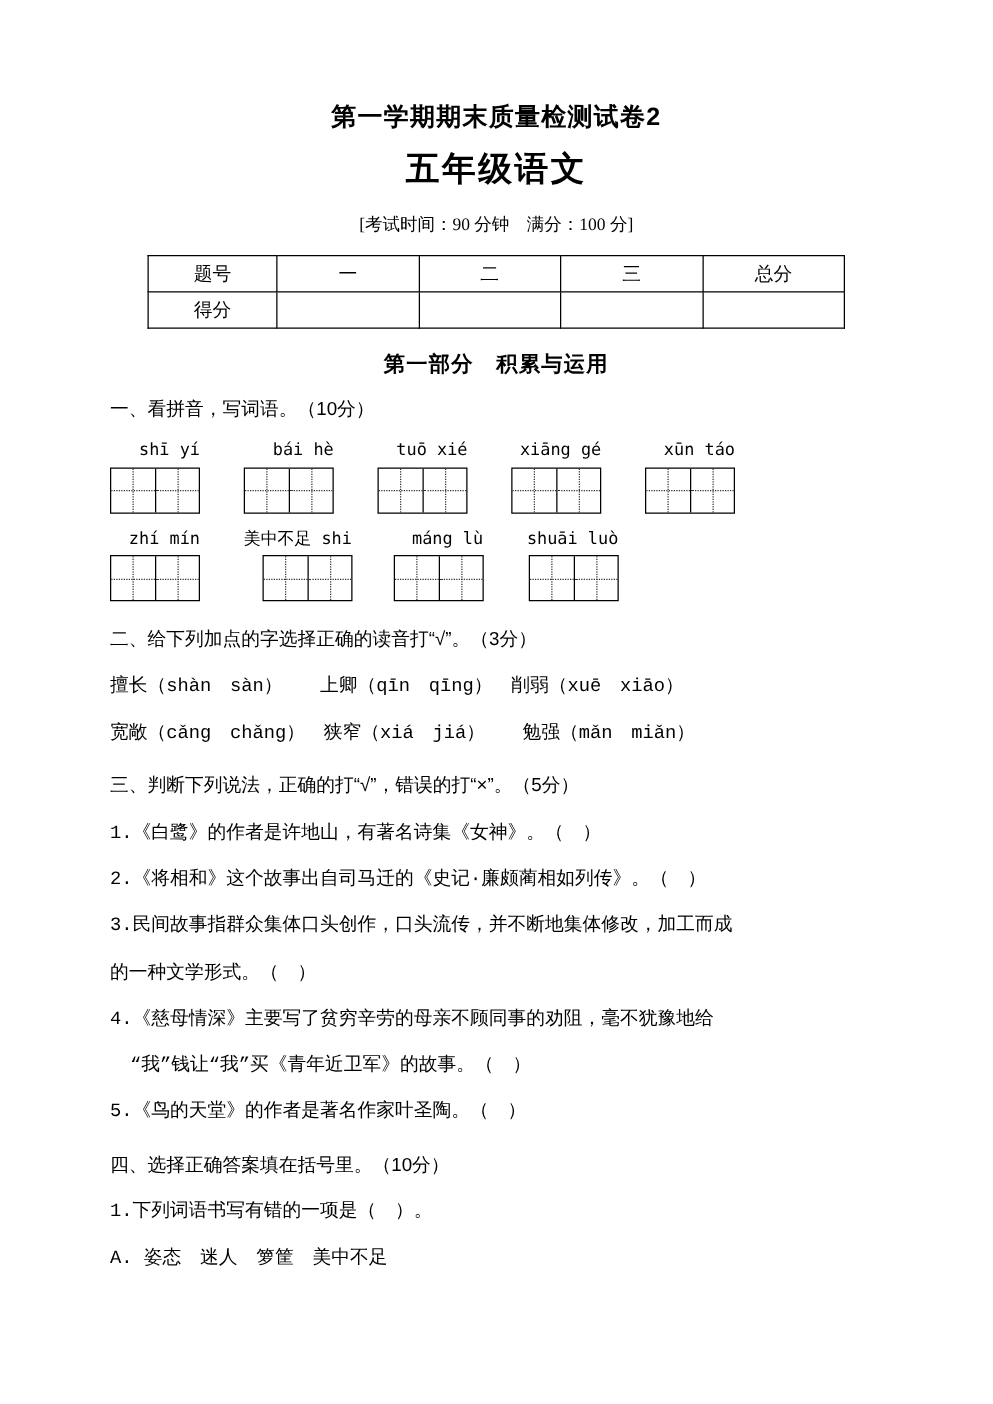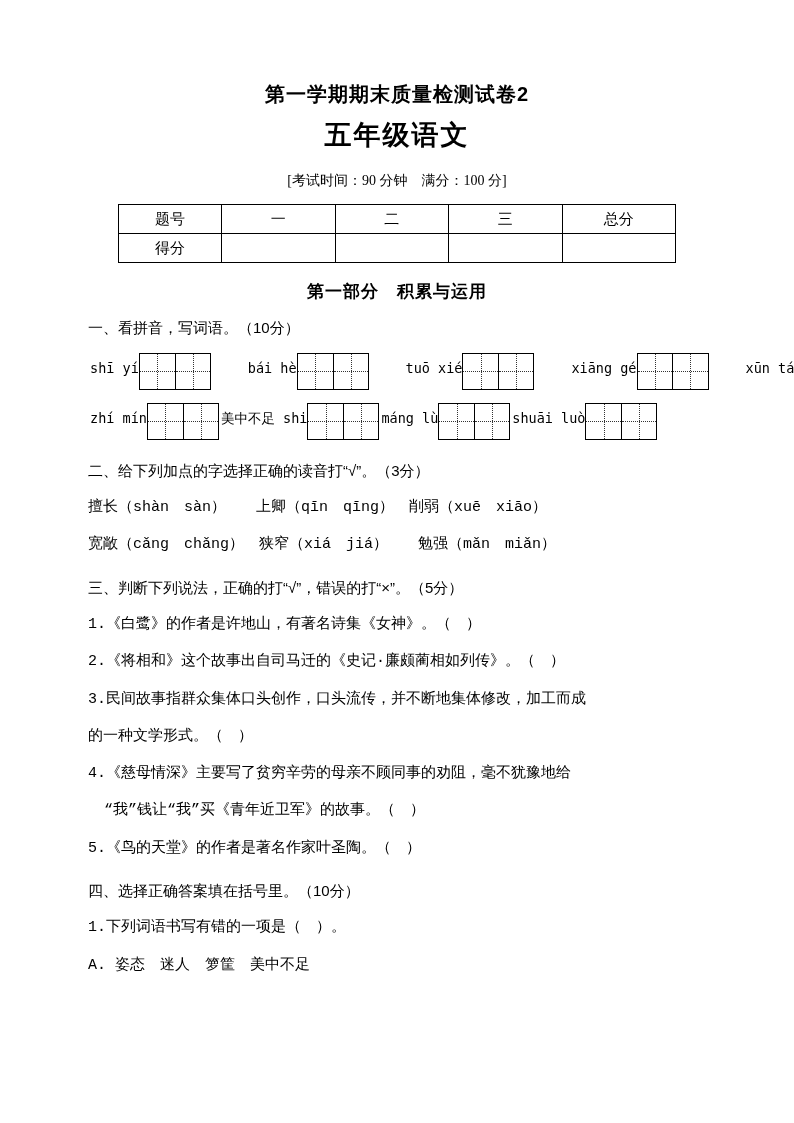--- a/index.html
+++ b/index.html
@@ -105,22 +105,22 @@
   .spacer-20 { height: 20px; }
 
   
   .pinyin-block { margin-top: 13px; }
   .pinyin-row {
     display: flex;
     align-items: flex-start;
   }
   .pinyin-item {
     display: flex;
-    flex-direction: row;
-    align-items: center;
+    flex-direction: column;
+    align-items: flex-end;
   }
   .pinyin-text {
     font-family: "DejaVu Sans Mono", "Liberation Mono", monospace;
     font-size: 13.5px;
     line-height: 1.1;
     white-space: nowrap;
     padding-left: 2px;
     padding-bottom: 6px;
   }
   .tianzige {
@@ -231,21 +231,21 @@
             <span class="pinyin-text">xūn táo</span>
             <div class="tianzige">
                 <span class="cell"></span>
                 <span class="cell"></span>
               </div>
           </div>
         </div>
       </div>
 
       <div class="pinyin-block">
-        <div class="pinyin-row" style="">
+        <div class="pinyin-row" style="gap:33px;">
           <div class="pinyin-item">
             <span class="pinyin-text">zhí mín</span>
             <div class="tianzige">
                 <span class="cell"></span>
                 <span class="cell"></span>
               </div>
           </div>
           <div class="pinyin-item">
             <span class="pinyin-text">美中不足 shi</span>
             <div class="tianzige">

